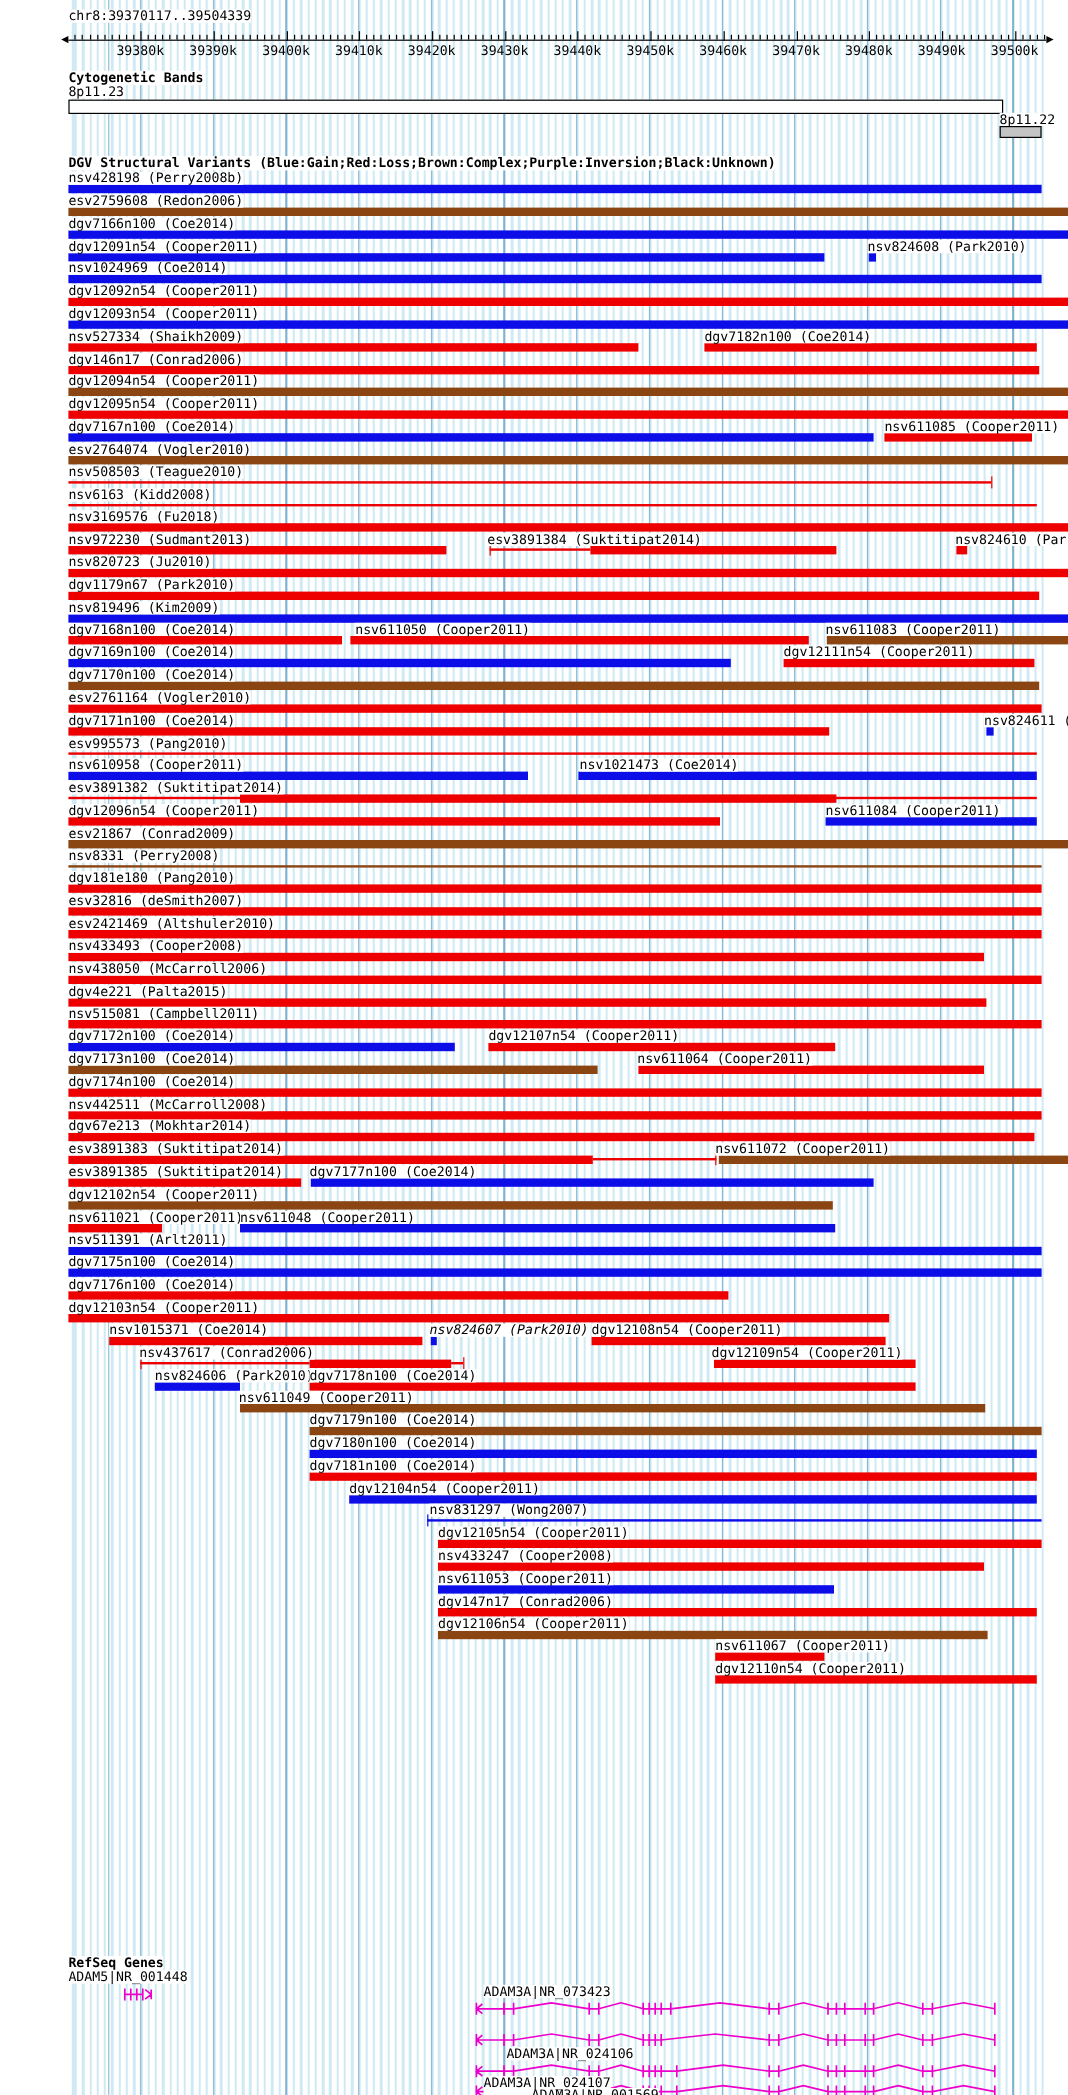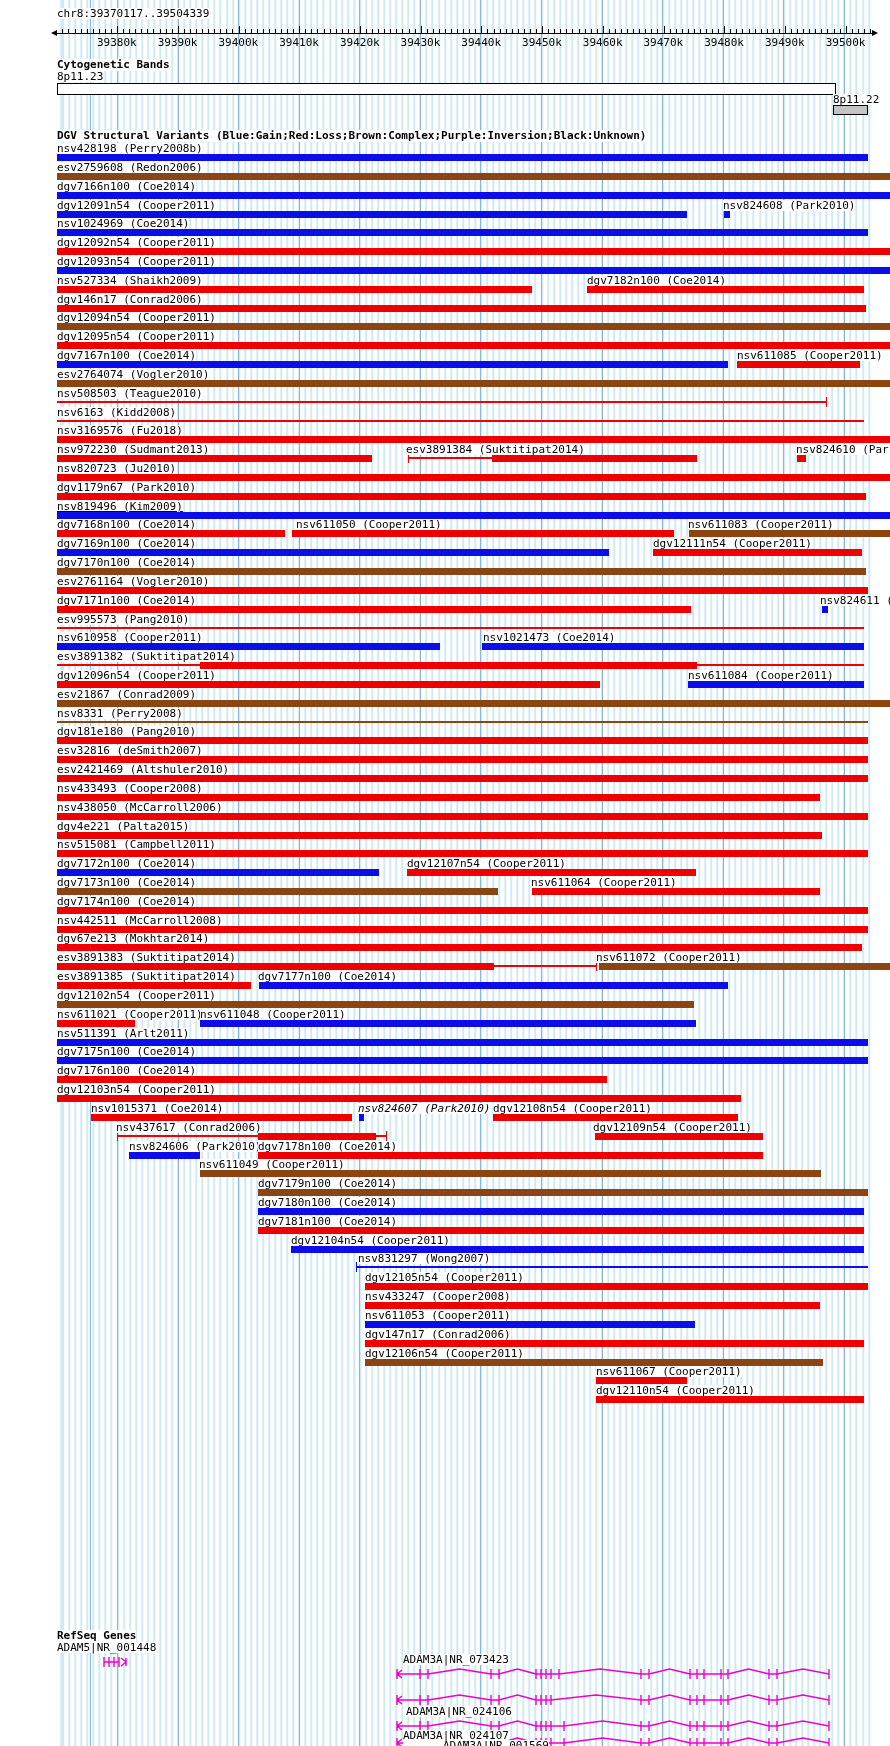--- a/index.html
+++ b/index.html
@@ -266,21 +266,21 @@
       </div>
       <div>
         <div class="lbl" style="left:57px;top:462.9px;">nsv820723 (Ju2010)</div>
         <div class="seg" style="left:57px;top:473.9px;width:833px;height:7px;background:#EE0000;"></div>
       </div>
       <div>
         <div class="lbl" style="left:57px;top:481.8px;">dgv1179n67 (Park2010)</div>
         <div class="seg" style="left:57px;top:492.8px;width:809px;height:7px;background:#EE0000;"></div>
       </div>
       <div>
-        <div class="lbl" style="left:57px;top:500.6px;text-decoration:underline;">nsv819496 (Kim2009)</div>
+        <div class="lbl" style="left:57px;top:500.6px;">nsv819496 (Kim2009)</div>
         <div class="seg" style="left:57px;top:511.6px;width:833px;height:7px;background:#0D0DE8;"></div>
       </div>
       <div>
         <div class="lbl" style="left:57px;top:519.4px;">dgv7168n100 (Coe2014)</div>
         <div class="lbl" style="left:296px;top:519.4px;">nsv611050 (Cooper2011)</div>
         <div class="lbl" style="left:688px;top:519.4px;">nsv611083 (Cooper2011)</div>
         <div class="seg" style="left:57px;top:530.4px;width:228px;height:7px;background:#EE0000;"></div>
         <div class="seg" style="left:292px;top:530.4px;width:382px;height:7px;background:#EE0000;"></div>
         <div class="seg" style="left:689px;top:530.4px;width:201px;height:7px;background:#8B4513;"></div>
       </div>
@@ -510,21 +510,21 @@
         <path d="M104 8 L109 8 M109 8 L114 8 M114 8 L119 8 M104 3 L104 13 M109 3 L109 13 M114 3 L114 13 M119 3 L119 13 M121 4 L126 8 L121 12 M126 4 L126 12 " stroke="#EE00CC" stroke-width="1.4" fill="none"></path>
       </svg>
       <div class="lbl" style="left:403px;top:1654px;">ADAM3A|NR_073423</div>
       <svg style="left:0;top:1666px;" width="890" height="16">
         <path d="M397 8 L420 8 M420 8 L428 8 M428 8 L459.5 3 L491 8 M491 8 L499 8 M499 8 L517.5 3 L536 8 M536 8 L541 8 M541 8 L546 8 M546 8 L551 8 M551 8 L559 8 M559 8 L600 3 L641 8 M641 8 L649 8 M649 8 L669.5 3 L690 8 M690 8 L697 8 M697 8 L704 8 M704 8 L721 8 M721 8 L728 8 M728 8 L748.5 3 L769 8 M769 8 L777 8 M777 8 L803 3 L829 8 M397 3 L397 13 M420 3 L420 13 M428 3 L428 13 M491 3 L491 13 M499 3 L499 13 M536 3 L536 13 M541 3 L541 13 M546 3 L546 13 M551 3 L551 13 M559 3 L559 13 M641 3 L641 13 M649 3 L649 13 M690 3 L690 13 M697 3 L697 13 M704 3 L704 13 M721 3 L721 13 M728 3 L728 13 M769 3 L769 13 M777 3 L777 13 M829 3 L829 13 M402 4 L397 8 L402 12 " stroke="#EE00CC" stroke-width="1.4" fill="none"></path>
       </svg>
       <div class="lbl" style="left:403px;top:1740px;padding-left:40px;">ADAM3A|NR_001569</div>
       <svg style="left:0;top:1692px;" width="890" height="16">
         <path d="M397 8 L420 8 M420 8 L428 8 M428 8 L459.5 3 L491 8 M491 8 L499 8 M499 8 L517.5 3 L536 8 M536 8 L541 8 M541 8 L546 8 M546 8 L551 8 M551 8 L596 3 L641 8 M641 8 L649 8 M649 8 L669.5 3 L690 8 M690 8 L697 8 M697 8 L704 8 M704 8 L721 8 M721 8 L728 8 M728 8 L748.5 3 L769 8 M769 8 L777 8 M777 8 L803 3 L829 8 M397 3 L397 13 M420 3 L420 13 M428 3 L428 13 M491 3 L491 13 M499 3 L499 13 M536 3 L536 13 M541 3 L541 13 M546 3 L546 13 M551 3 L551 13 M641 3 L641 13 M649 3 L649 13 M690 3 L690 13 M697 3 L697 13 M704 3 L704 13 M721 3 L721 13 M728 3 L728 13 M769 3 L769 13 M777 3 L777 13 M829 3 L829 13 M402 4 L397 8 L402 12 " stroke="#EE00CC" stroke-width="1.4" fill="none"></path>
       </svg>
-      <div class="lbl" style="left:406px;top:1706px;">ADAM3A|NR_024106</div>
+      <div class="lbl" style="left:422px;top:1706px;">ADAM3A|NR_024106</div>
       <svg style="left:0;top:1718px;" width="890" height="16">
         <path d="M397 8 L420 8 M420 8 L428 8 M428 8 L459.5 3 L491 8 M491 8 L499 8 M499 8 L517.5 3 L536 8 M536 8 L541 8 M541 8 L546 8 M546 8 L551 8 M551 8 L564 8 M564 8 L602.5 3 L641 8 M641 8 L649 8 M649 8 L669.5 3 L690 8 M690 8 L697 8 M697 8 L704 8 M704 8 L721 8 M721 8 L728 8 M728 8 L748.5 3 L769 8 M769 8 L777 8 M777 8 L803 3 L829 8 M397 3 L397 13 M420 3 L420 13 M428 3 L428 13 M491 3 L491 13 M499 3 L499 13 M536 3 L536 13 M541 3 L541 13 M546 3 L546 13 M551 3 L551 13 M564 3 L564 13 M641 3 L641 13 M649 3 L649 13 M690 3 L690 13 M697 3 L697 13 M704 3 L704 13 M721 3 L721 13 M728 3 L728 13 M769 3 L769 13 M777 3 L777 13 M829 3 L829 13 M402 4 L397 8 L402 12 " stroke="#EE00CC" stroke-width="1.4" fill="none"></path>
       </svg>
       <div class="lbl" style="left:403px;top:1730px;">ADAM3A|NR_024107</div>
       <svg style="left:0;top:1735px;" width="890" height="16">
         <path d="M397 8 L420 8 M420 8 L428 8 M428 8 L459.5 3 L491 8 M491 8 L499 8 M499 8 L517.5 3 L536 8 M536 8 L541 8 M541 8 L546 8 M546 8 L551 8 M551 8 L564 8 M564 8 L602.5 3 L641 8 M641 8 L649 8 M649 8 L669.5 3 L690 8 M690 8 L697 8 M697 8 L704 8 M704 8 L721 8 M721 8 L728 8 M728 8 L748.5 3 L769 8 M769 8 L777 8 M777 8 L803 3 L829 8 M397 3 L397 13 M420 3 L420 13 M428 3 L428 13 M491 3 L491 13 M499 3 L499 13 M536 3 L536 13 M541 3 L541 13 M546 3 L546 13 M551 3 L551 13 M564 3 L564 13 M641 3 L641 13 M649 3 L649 13 M690 3 L690 13 M697 3 L697 13 M704 3 L704 13 M721 3 L721 13 M728 3 L728 13 M769 3 L769 13 M777 3 L777 13 M829 3 L829 13 M402 4 L397 8 L402 12 " stroke="#EE00CC" stroke-width="1.4" fill="none"></path>
       </svg>
     </div>
 </div>
 

